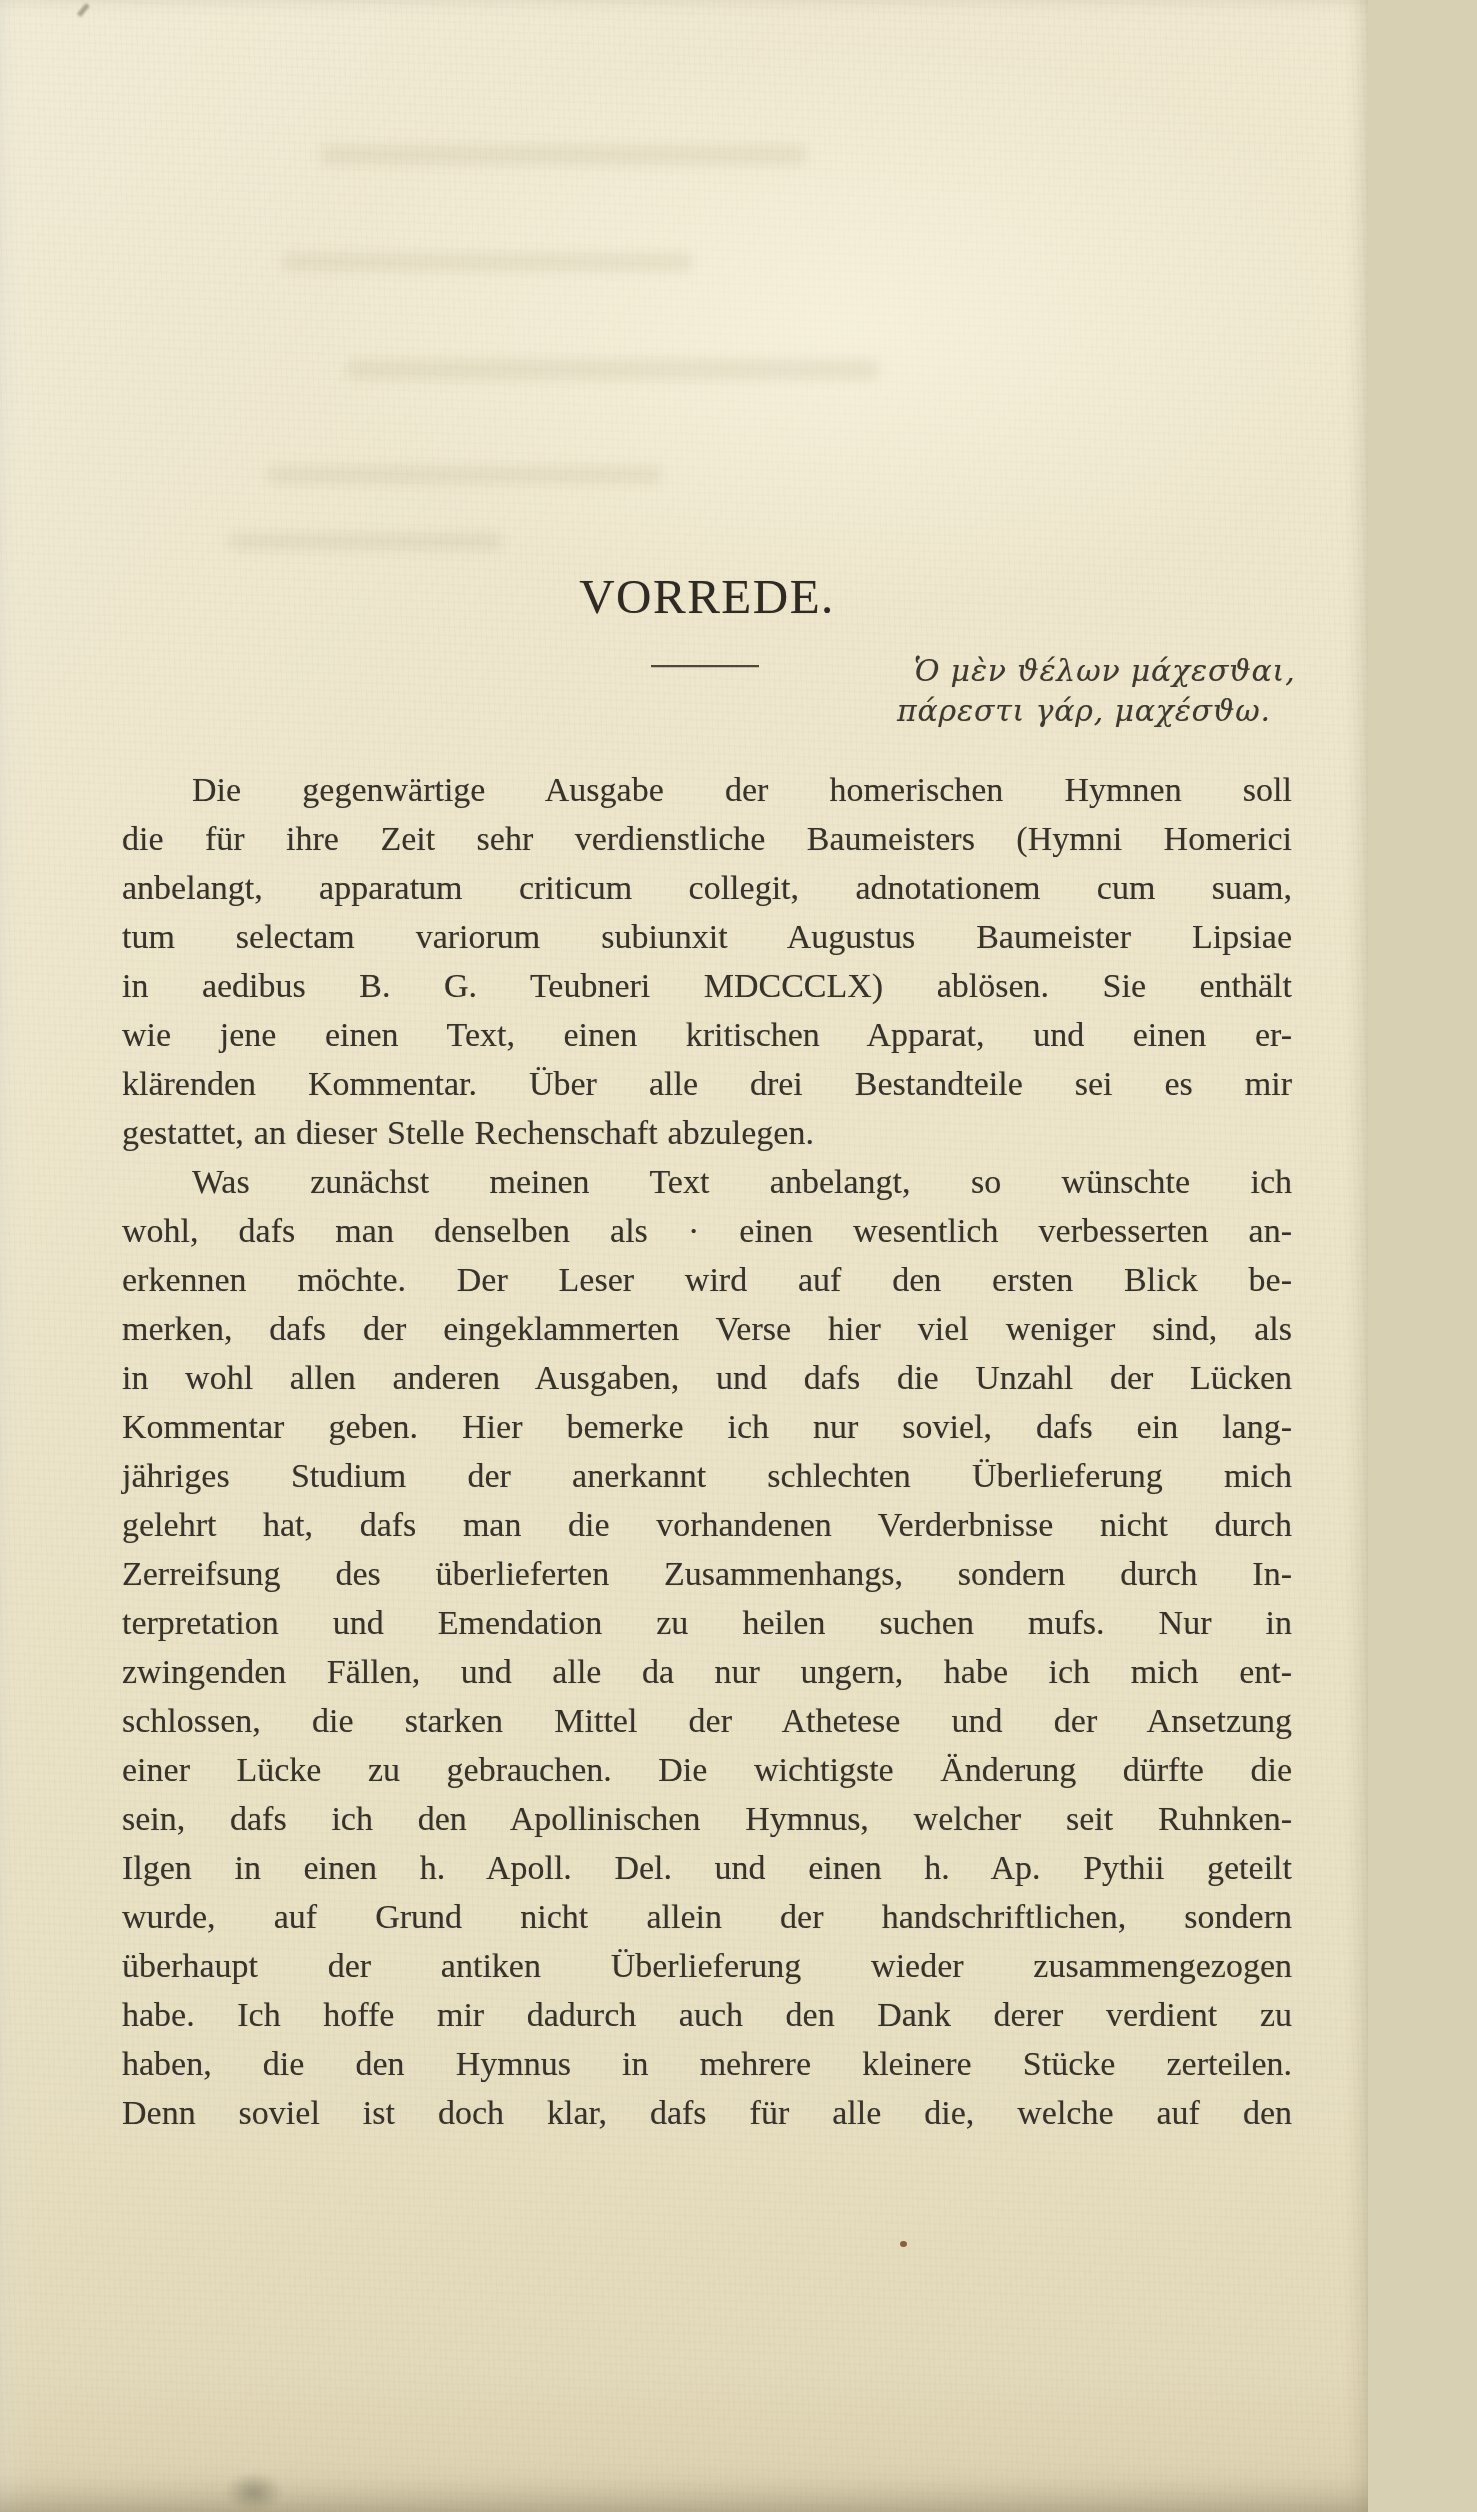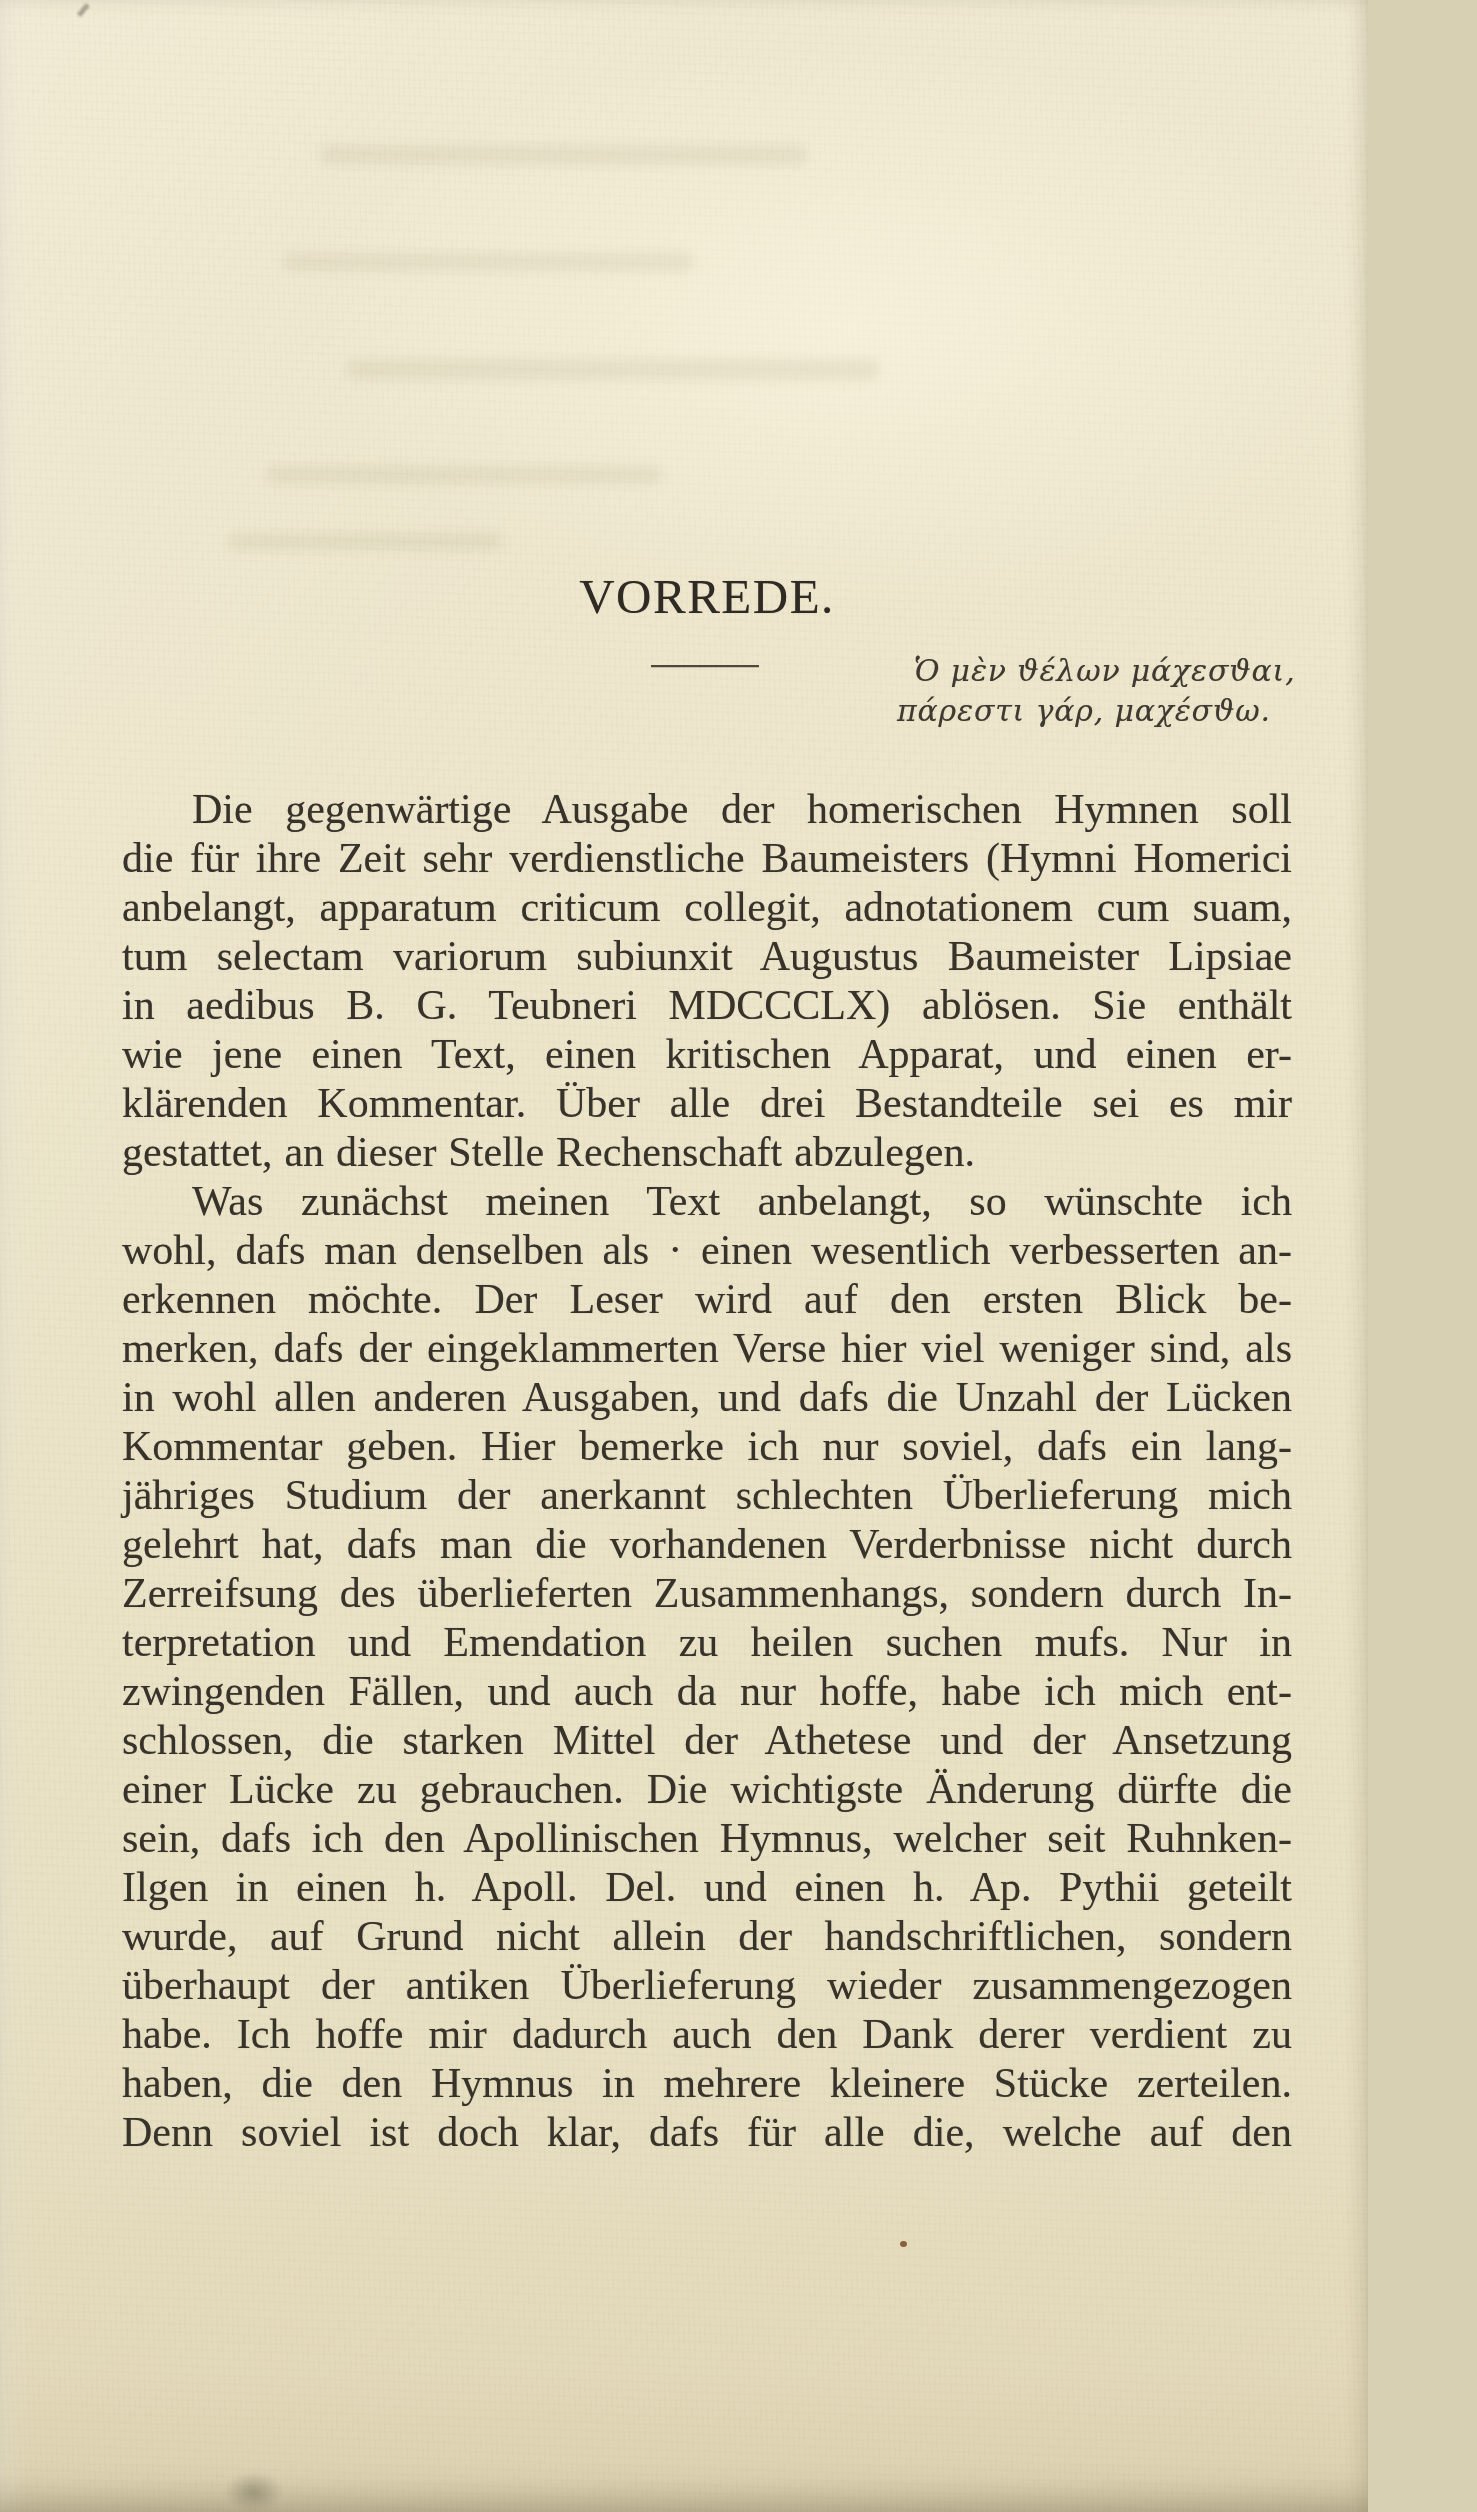--- a/index.html
+++ b/index.html
@@ -65,24 +65,24 @@
     line-height: 40px;
     letter-spacing: 0.8px;
     color: #3f3a31;
     text-shadow: 0 0 0.8px rgba(63,58,49,0.35);
     white-space: nowrap;
   }
   .epigraph .eline-1 { padding-left: 16.7px; }
   .body-text {
     position: absolute;
     left: 122px;
-    top: 785px;
+    top: 765px;
     width: 1170px;
     font-family: "Liberation Serif", serif;
-    font-size: 42px;
+    font-size: 34px;
     color: #37332b;
     text-shadow: 0 0 0.8px rgba(55,51,43,0.38);
     word-spacing: 1.5px;
   }
   .body-text .line {
     height: 49px;
     line-height: 49px;
     white-space: normal;
     text-align: justify;
     text-align-last: justify;
@@ -168,21 +168,21 @@
       <div class="line indent">Was zunächst meinen Text anbelangt, so wünschte ich</div>
       <div class="line">wohl, dafs man denselben als · einen wesentlich verbesserten an-</div>
       <div class="line">erkennen möchte. Der Leser wird auf den ersten Blick be-</div>
       <div class="line">merken, dafs der eingeklammerten Verse hier viel weniger sind, als</div>
       <div class="line">in wohl allen anderen Ausgaben, und dafs die Unzahl der Lücken</div>
       <div class="line">Kommentar geben. Hier bemerke ich nur soviel, dafs ein lang-</div>
       <div class="line">jähriges Studium der anerkannt schlechten Überlieferung mich</div>
       <div class="line">gelehrt hat, dafs man die vorhandenen Verderbnisse nicht durch</div>
       <div class="line">Zerreifsung des überlieferten Zusammenhangs, sondern durch In-</div>
       <div class="line">terpretation und Emendation zu heilen suchen mufs. Nur in</div>
-      <div class="line">zwingenden Fällen, und auch da nur hoffe, habe ich mich ent-</div>
+      <div class="line">zwingenden Fällen, und alle da nur ungern, habe ich mich ent-</div>
       <div class="line">schlossen, die starken Mittel der Athetese und der Ansetzung</div>
       <div class="line">einer Lücke zu gebrauchen. Die wichtigste Änderung dürfte die</div>
       <div class="line">sein, dafs ich den Apollinischen Hymnus, welcher seit Ruhnken-</div>
       <div class="line">Ilgen in einen h. Apoll. Del. und einen h. Ap. Pythii geteilt</div>
       <div class="line">wurde, auf Grund nicht allein der handschriftlichen, sondern</div>
       <div class="line">überhaupt der antiken Überlieferung wieder zusammengezogen</div>
       <div class="line">habe. Ich hoffe mir dadurch auch den Dank derer verdient zu</div>
       <div class="line">haben, die den Hymnus in mehrere kleinere Stücke zerteilen.</div>
       <div class="line">Denn soviel ist doch klar, dafs für alle die, welche auf den</div>
     </div>

